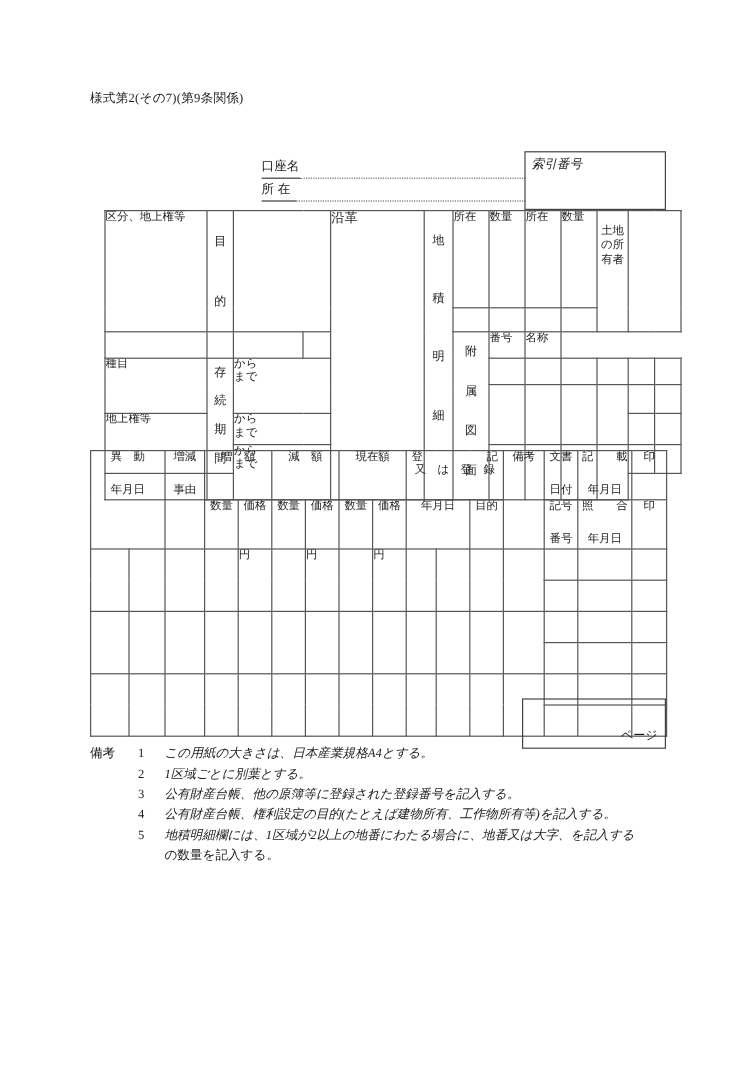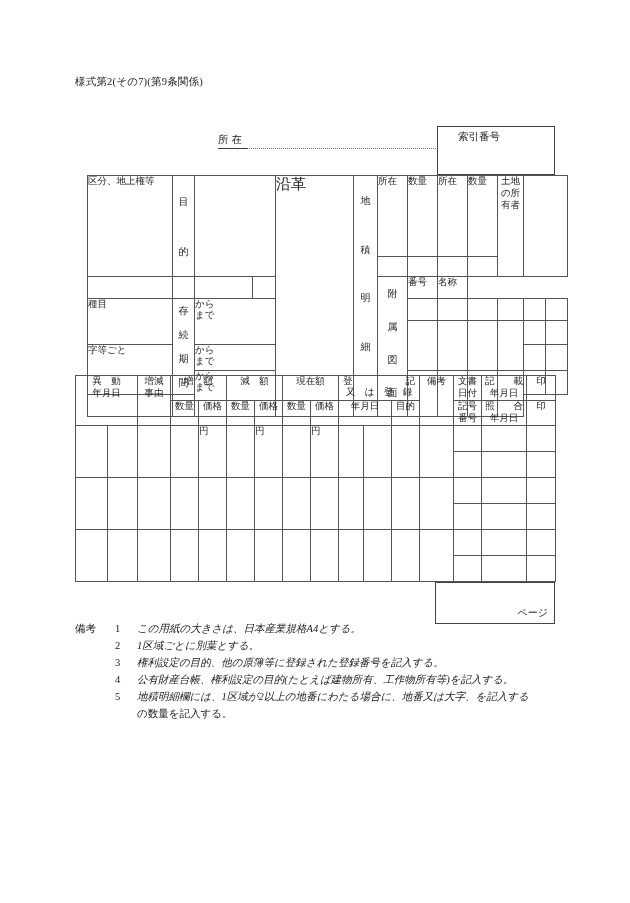--- a/index.html
+++ b/index.html
@@ -73,24 +73,25 @@
     position: absolute;
     left: 437px;
     top: 126px;
     width: 118px;
     height: 49px;
     border: 1px solid #444;
     box-sizing: border-box;
   }
   .index-box .lbl {
     position: absolute;
-    left: 20px;
+    left: 5px;
     top: 3px;
     font-size: 10.5px;
     white-space: nowrap;
+    font-style: italic;
   }
 
   
   table.grid {
     position: absolute;
     border-collapse: collapse;
     table-layout: fixed;
     font-size: 9.5px;
   }
   table.grid td {
@@ -118,54 +119,55 @@
   .vert span { display: block; }
 
   .vert-top {
     display: flex;
     flex-direction: column;
     align-items: center;
     justify-content: flex-start;
     height: 100%;
     line-height: 1.25;
     font-size: 9.5px;
-    padding-top: 0;
+    padding-top: 12px;
     box-sizing: border-box;
   }
 
   .mid-lbl {
     display: flex;
     align-items: center;
     justify-content: center;
     height: 100%;
     font-size: 9.5px;
     text-align: center;
     line-height: 1.2;
   }
 
   .top-lbl {
     padding: 2px 3px;
-    font-size: 15px;
+    font-size: 11px;
   }
 
   .km {
     text-align: right;
     padding: 1px 6px 1px 0;
     font-size: 9.5px;
     line-height: 1.25;
   }
 
   .two-line {
     display: flex;
     flex-direction: column;
     align-items: center;
     justify-content: center;
     height: 100%;
     line-height: 1.25;
     font-size: 9.5px;
+    gap: 16px;
   }
 
   .spread {
     display: flex;
     justify-content: space-between;
     padding: 0 4px;
     font-size: 9.5px;
   }
   .spread-ctr {
     display: flex;
@@ -226,20 +228,24 @@
 </style>
 </head>
 <body>
 
 <div class="page">
 
   <div class="form-no">様式第2(その7)(第9条関係)</div>
 
 
   <div class="field-rows">
+    <div class="field-row">
+      <span class="field-label">口座名</span>
+      <span class="field-dots"></span>
+    </div>
     <div class="field-row">
       <span class="field-label spaced">所在</span>
       <span class="field-dots"></span>
     </div>
   </div>
 
   <div class="index-box">
     <span class="lbl">索引番号</span>
   </div>
 
@@ -349,21 +355,21 @@
       <td rowspan="2"></td>
       <td rowspan="2"></td>
       <td rowspan="2"></td>
       <td rowspan="2"></td>
       <td></td>
       <td></td>
     </tr>
 
     <tr style="height:22px">
       <td rowspan="2" class="pad">
-        <span>字等ごと</span>
+        <span>地上権等</span>
       </td>
       <td colspan="2" class="km">
         <div>から</div>
         <div>まで</div>
       </td>
       <td></td>
       <td></td>
     </tr>
 
     <tr style="height:22px">
@@ -590,21 +596,21 @@
     <div class="note">
       <span class="note-num">1</span>
       <span class="note-txt">この用紙の大きさは、日本産業規格A4とする。</span>
     </div>
     <div class="note">
       <span class="note-num">2</span>
       <span class="note-txt">1区域ごとに別葉とする。</span>
     </div>
     <div class="note">
       <span class="note-num">3</span>
-      <span class="note-txt">権利設定の目的、他の原簿等に登録された登録番号を記入する。</span>
+      <span class="note-txt">公有財産台帳、他の原簿等に登録された登録番号を記入する。</span>
     </div>
     <div class="note">
       <span class="note-num">4</span>
       <span class="note-txt">公有財産台帳、権利設定の目的(たとえば建物所有、工作物所有等)を記入する。</span>
     </div>
     <div class="note">
       <span class="note-num">5</span>
       <span class="note-txt">地積明細欄には、1区域が2以上の地番にわたる場合に、地番又は大字、を記入する</span>
     </div>
     <div class="note-cont">の数量を記入する。</div>

